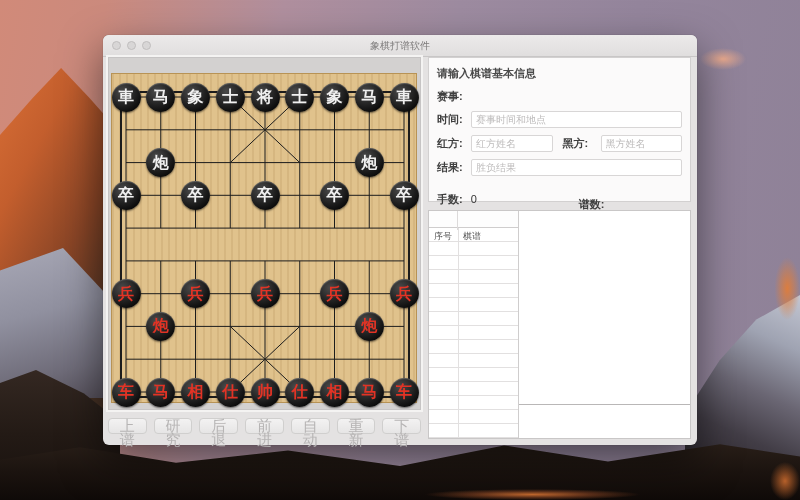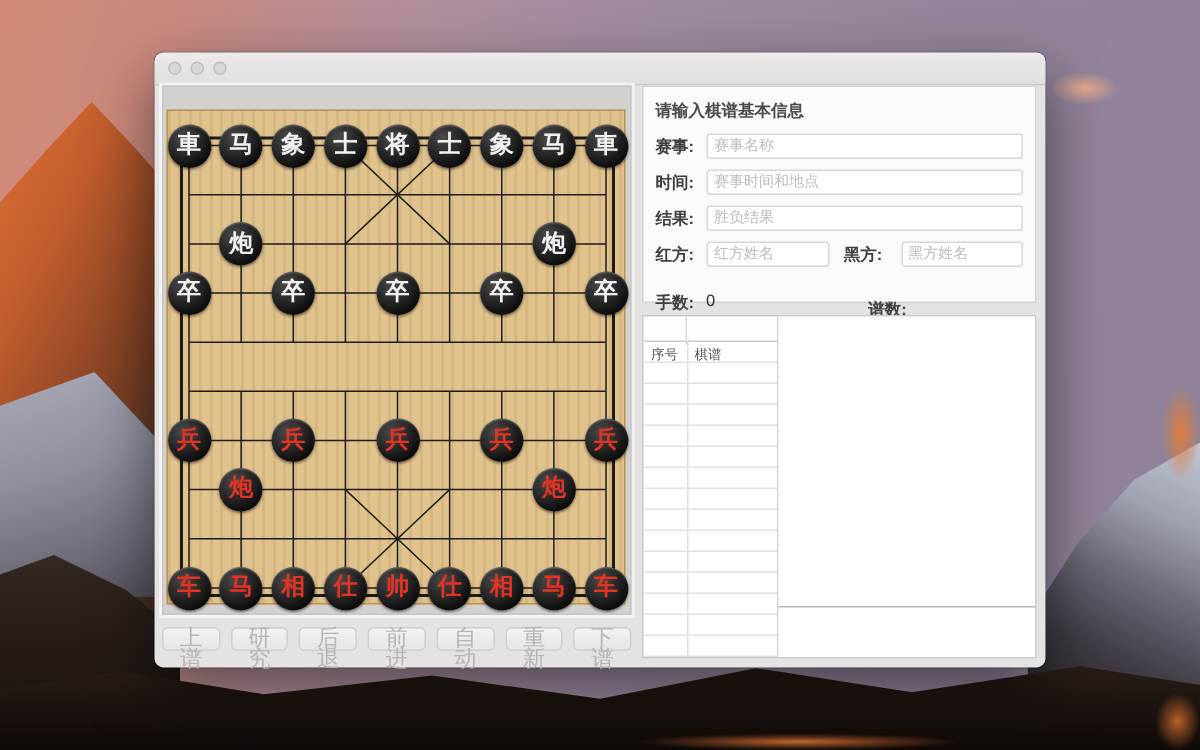--- a/index.html
+++ b/index.html
@@ -118,20 +118,21 @@
   <div class="rocks-bottom"></div>
   <div class="orange-bottom"></div>
   <div class="orange-bottom-right"></div>
 </div>
 
 <div class="window">
   <div class="titlebar">
     <span class="traffic t-close"></span>
     <span class="traffic t-min"></span>
     <span class="traffic t-zoom"></span>
+    <div class="title-text">象棋打谱软件</div>
   </div>
 
   <div class="board-box">
     <div class="board">
       <svg width="306" height="330" viewBox="0 0 306 330">
         <g stroke="#1c1c1c" stroke-width="1" fill="none">
           <rect x="9" y="18" width="288" height="305" stroke-width="2"></rect>
           <line x1="14" y1="23" x2="292" y2="23"></line>
           <line x1="14" y1="55.8" x2="292" y2="55.8"></line>
           <line x1="14" y1="88.6" x2="292" y2="88.6"></line>
@@ -208,35 +209,34 @@
       <button class="tool-btn">前进</button>
       <button class="tool-btn">自动</button>
       <button class="tool-btn">重新</button>
       <button class="tool-btn">下谱</button>
     </div>
 
   <div class="form-card">
     <div class="form-title">请输入棋谱基本信息</div>
     <div class="form-row">
       <span class="form-label">赛事:</span>
-      <input class="form-input" placeholder="赛事名称" style="">
     </div>
     <div class="form-row">
       <span class="form-label">时间:</span>
       <input class="form-input" placeholder="赛事时间和地点" style="">
-    </div>
-    <div class="form-row">
-      <span class="form-label">结果:</span>
-      <input class="form-input" placeholder="胜负结果" style="">
     </div>
     <div class="form-row">
       <span class="form-label">红方:</span>
       <input class="form-input" placeholder="红方姓名" style="">
       <span class="form-label second">黑方:</span>
       <input class="form-input" placeholder="黑方姓名" style="">
+    </div>
+    <div class="form-row">
+      <span class="form-label">结果:</span>
+      <input class="form-input" placeholder="胜负结果" style="">
     </div>
     <div class="stats-row">
       <span class="stat-label">手数:</span>
       <span class="stat-value">0</span>
       <span class="stat-label stat-book">谱数:</span>
     </div>
   </div>
 
   <div class="bottom-section">
     <div class="move-table">

